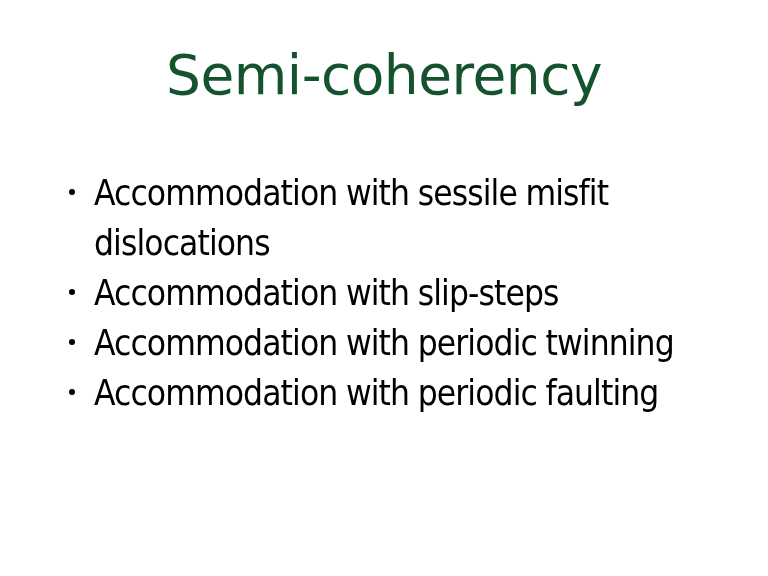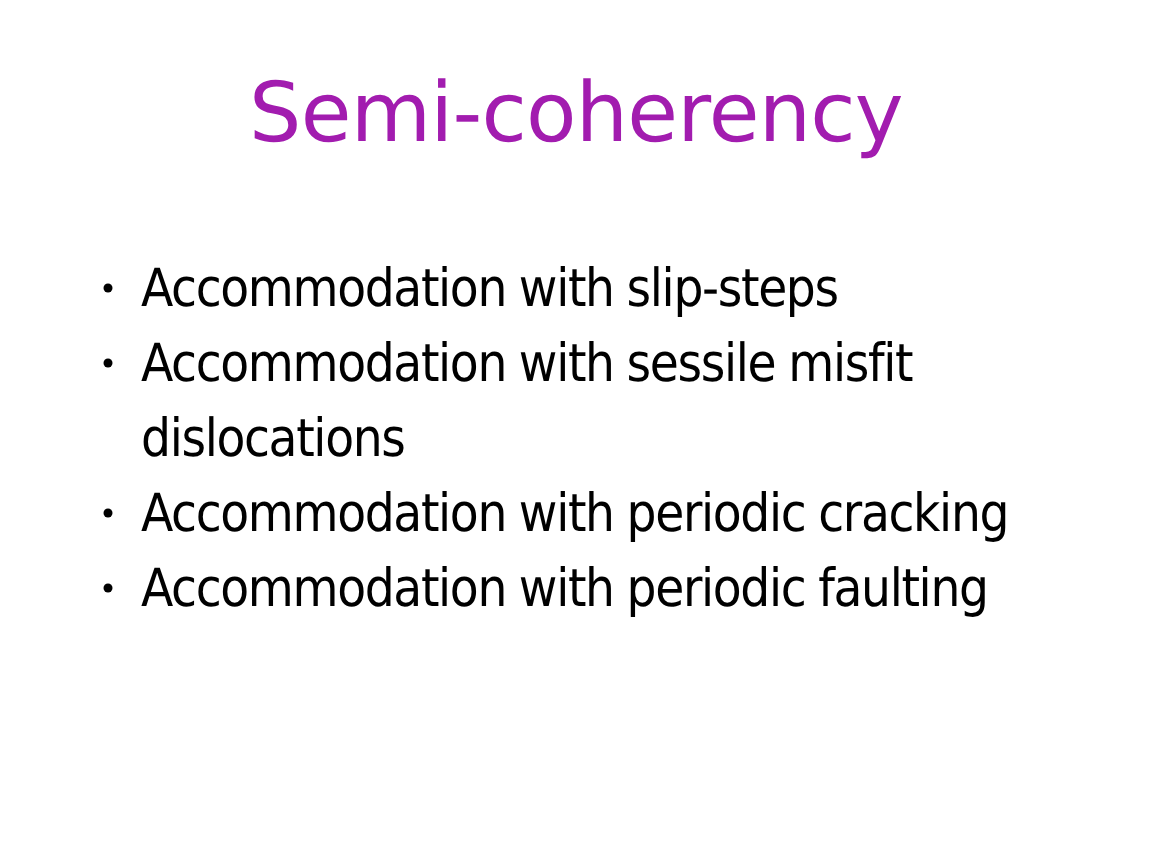--- a/index.html
+++ b/index.html
@@ -23,21 +23,21 @@
     box-sizing: border-box;
   }
 
   
   #slide-title {
     position: absolute;
     left: 0;
     top: 44px;
     width: 768px;
     text-align: center;
-    color: #a21caf;
+    color: #14532d;
     font-family: "DejaVu Sans", sans-serif;
     font-size: 55px;
     font-weight: 400;
     line-height: 62px;
     letter-spacing: -0.5px;
     white-space: nowrap;
   }
 
   
   #bullet-list {
@@ -81,31 +81,31 @@
 <body>
 
 <div id="slide">
 
   <div id="slide-title">Semi-coherency</div>
 
   <ul id="bullet-list">
 
     <li class="bullet-item">
       <span class="bullet-marker"></span>
+      <span class="bullet-text">Accommodation with sessile misfit dislocations</span>
+    </li>
+
+    <li class="bullet-item">
+      <span class="bullet-marker"></span>
       <span class="bullet-text">Accommodation with slip-steps</span>
     </li>
 
     <li class="bullet-item">
       <span class="bullet-marker"></span>
-      <span class="bullet-text">Accommodation with sessile misfit dislocations</span>
-    </li>
-
-    <li class="bullet-item">
-      <span class="bullet-marker"></span>
-      <span class="bullet-text">Accommodation with periodic cracking</span>
+      <span class="bullet-text">Accommodation with periodic twinning</span>
     </li>
 
     <li class="bullet-item">
       <span class="bullet-marker"></span>
       <span class="bullet-text">Accommodation with periodic faulting</span>
     </li>
 
 
   </ul>
 

